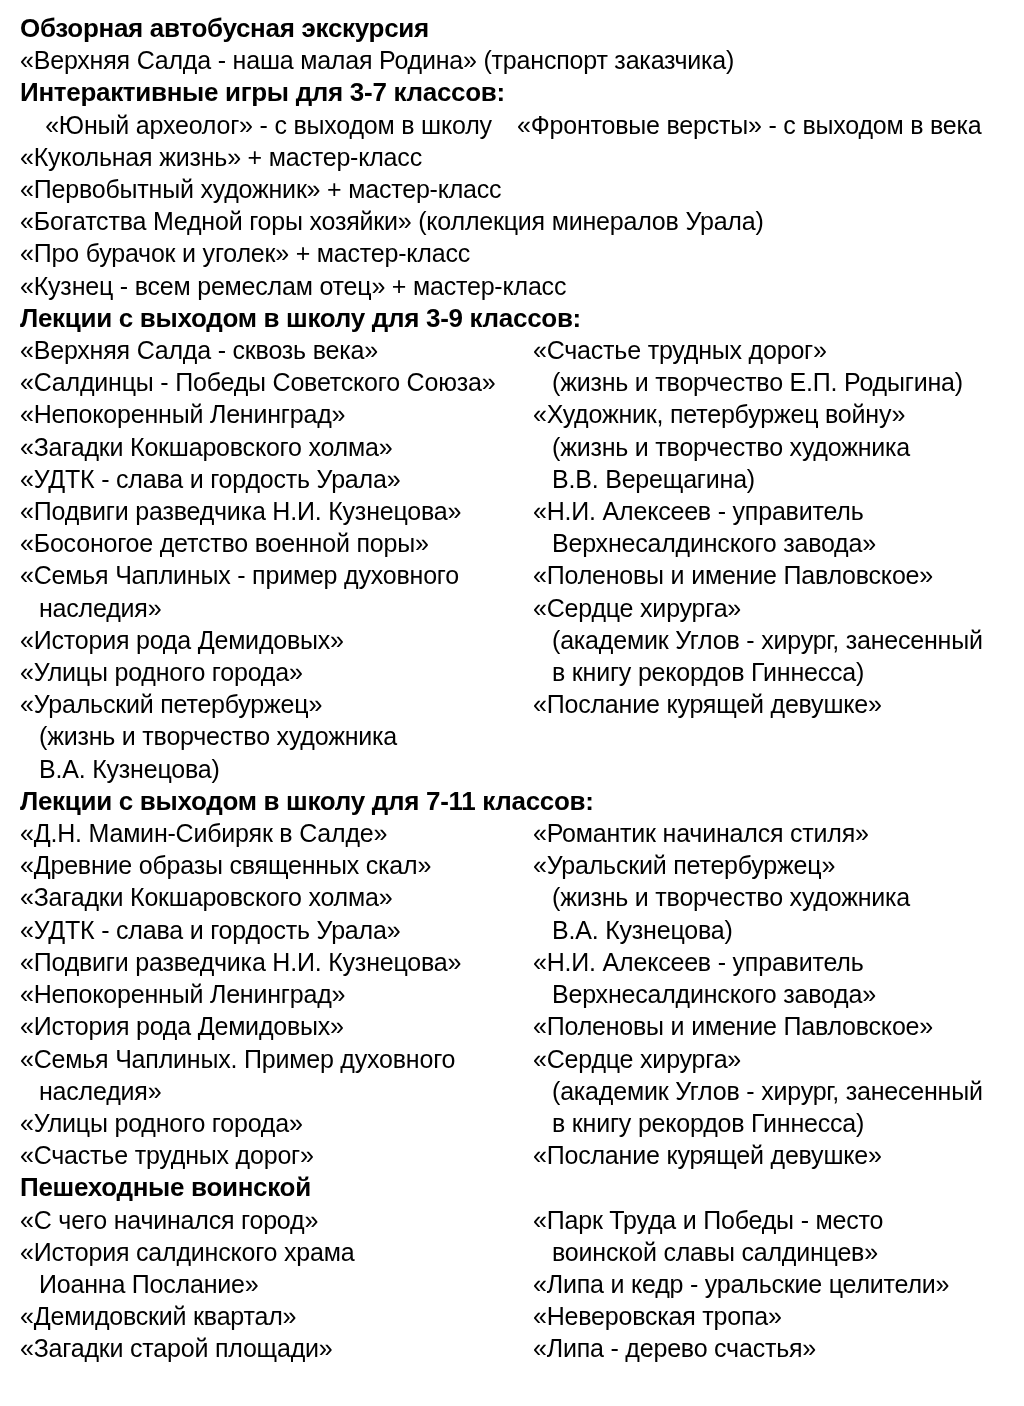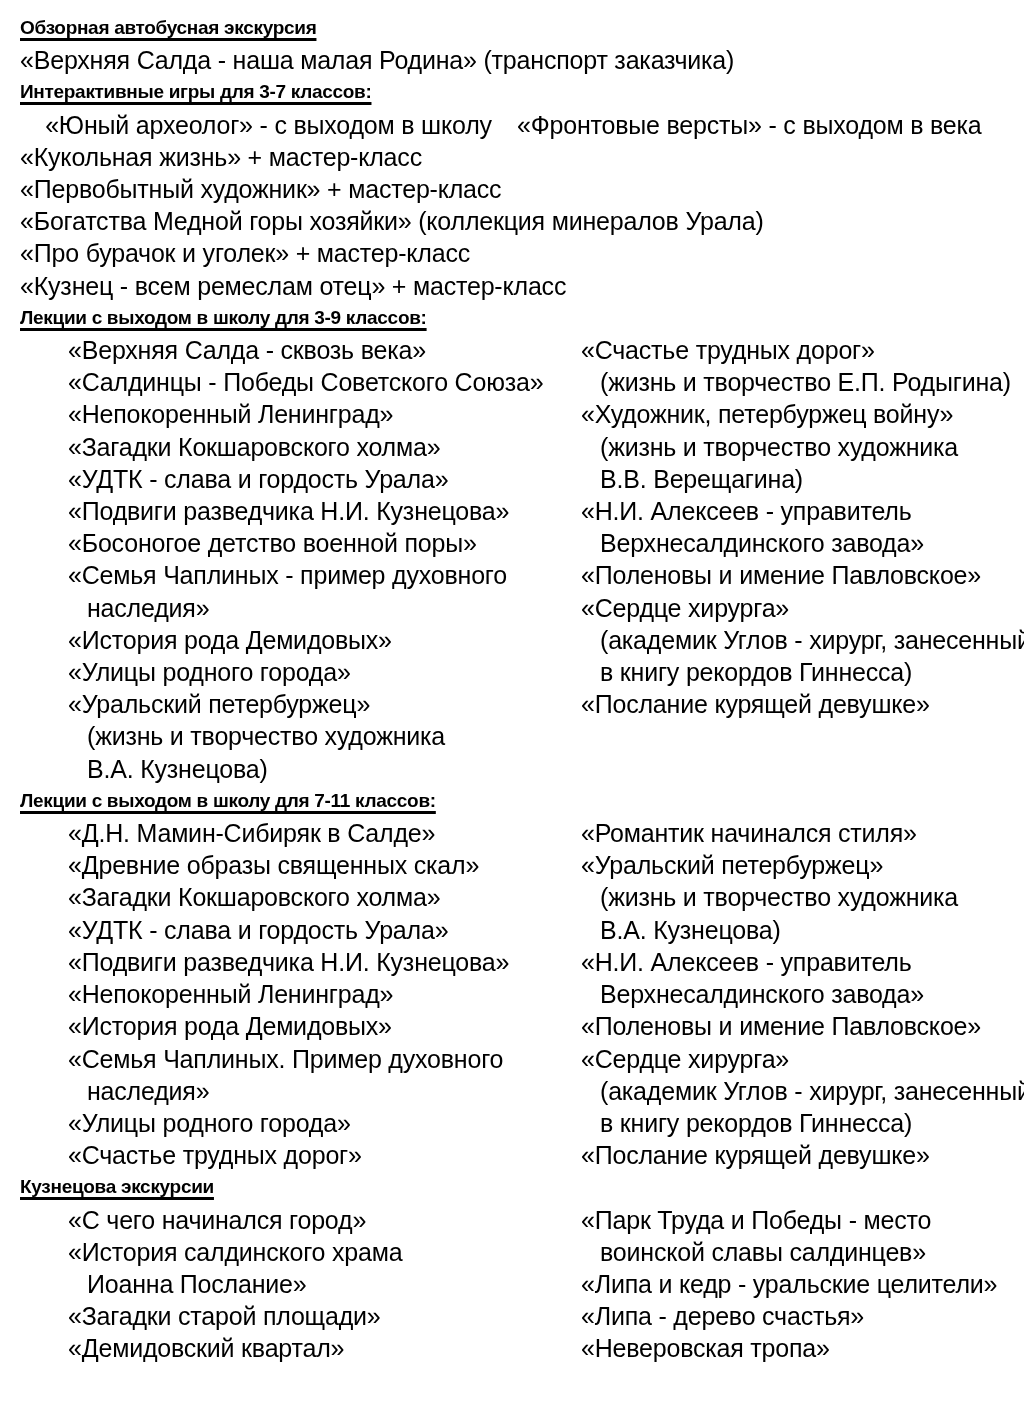--- a/index.html
+++ b/index.html
@@ -12,38 +12,37 @@
     height: 1406px;
     font-family: "Liberation Sans", sans-serif;
     color: #000000;
     overflow: hidden;
   }
   .doc {
     padding: 12px 12px 8px 20px;
   }
   .section { margin: 0; }
   .heading {
-    font-size: 19px;
+    font-size: 26px;
     font-weight: bold;
     line-height: 32.2px;
-    text-decoration: underline;
     text-decoration-thickness: 3px;
     text-underline-offset: 4px;
     letter-spacing: -0.3px;
     white-space: nowrap;
   }
   .line {
     font-size: 25px;
     line-height: 32.2px;
     letter-spacing: -0.2px;
     white-space: nowrap;
   }
   .cont { padding-left: 19px; }
   .twocol { display: flex; }
-  .col-left { flex: 0 0 513px; margin-left: 48px; }
+  .col-left { flex: 0 0 513px; }
   .col-right { flex: 1 1 auto; }
   .row-items { display: flex; text-align: center; }
   .row-items .item:first-child { flex: 0 0 497px; }
 </style>
 </head>
 <body>
 
 <div class="doc" id="doc">
     <section class="section">
       <div class="heading">Обзорная автобусная экскурсия</div>
@@ -205,47 +204,47 @@
             <div class="line cont">(академик Углов - хирург, занесенный</div>
             <div class="line cont">в книгу рекордов Гиннесса)</div>
           </div>
           <div class="item">
             <div class="line">«Послание курящей девушке»</div>
           </div>
         </div>
       </div>
     </section>
     <section class="section">
-      <div class="heading">Кузнецова экскурсии</div>
+      <div class="heading">Пешеходные воинской</div>
       <div class="twocol">
         <div class="col-left">
           <div class="item">
             <div class="line">«С чего начинался город»</div>
           </div>
           <div class="item">
             <div class="line">«История салдинского храма</div>
             <div class="line cont">Иоанна Послание»</div>
           </div>
           <div class="item">
+            <div class="line">«Демидовский квартал»</div>
+          </div>
+          <div class="item">
             <div class="line">«Загадки старой площади»</div>
-          </div>
-          <div class="item">
-            <div class="line">«Демидовский квартал»</div>
           </div>
         </div>
         <div class="col-right">
           <div class="item">
             <div class="line">«Парк Труда и Победы - место</div>
             <div class="line cont">воинской славы салдинцев»</div>
           </div>
           <div class="item">
             <div class="line">«Липа и кедр - уральские целители»</div>
           </div>
           <div class="item">
+            <div class="line">«Неверовская тропа»</div>
+          </div>
+          <div class="item">
             <div class="line">«Липа - дерево счастья»</div>
-          </div>
-          <div class="item">
-            <div class="line">«Неверовская тропа»</div>
           </div>
         </div>
       </div>
     </section>
   </div>
 
 </body></html>

